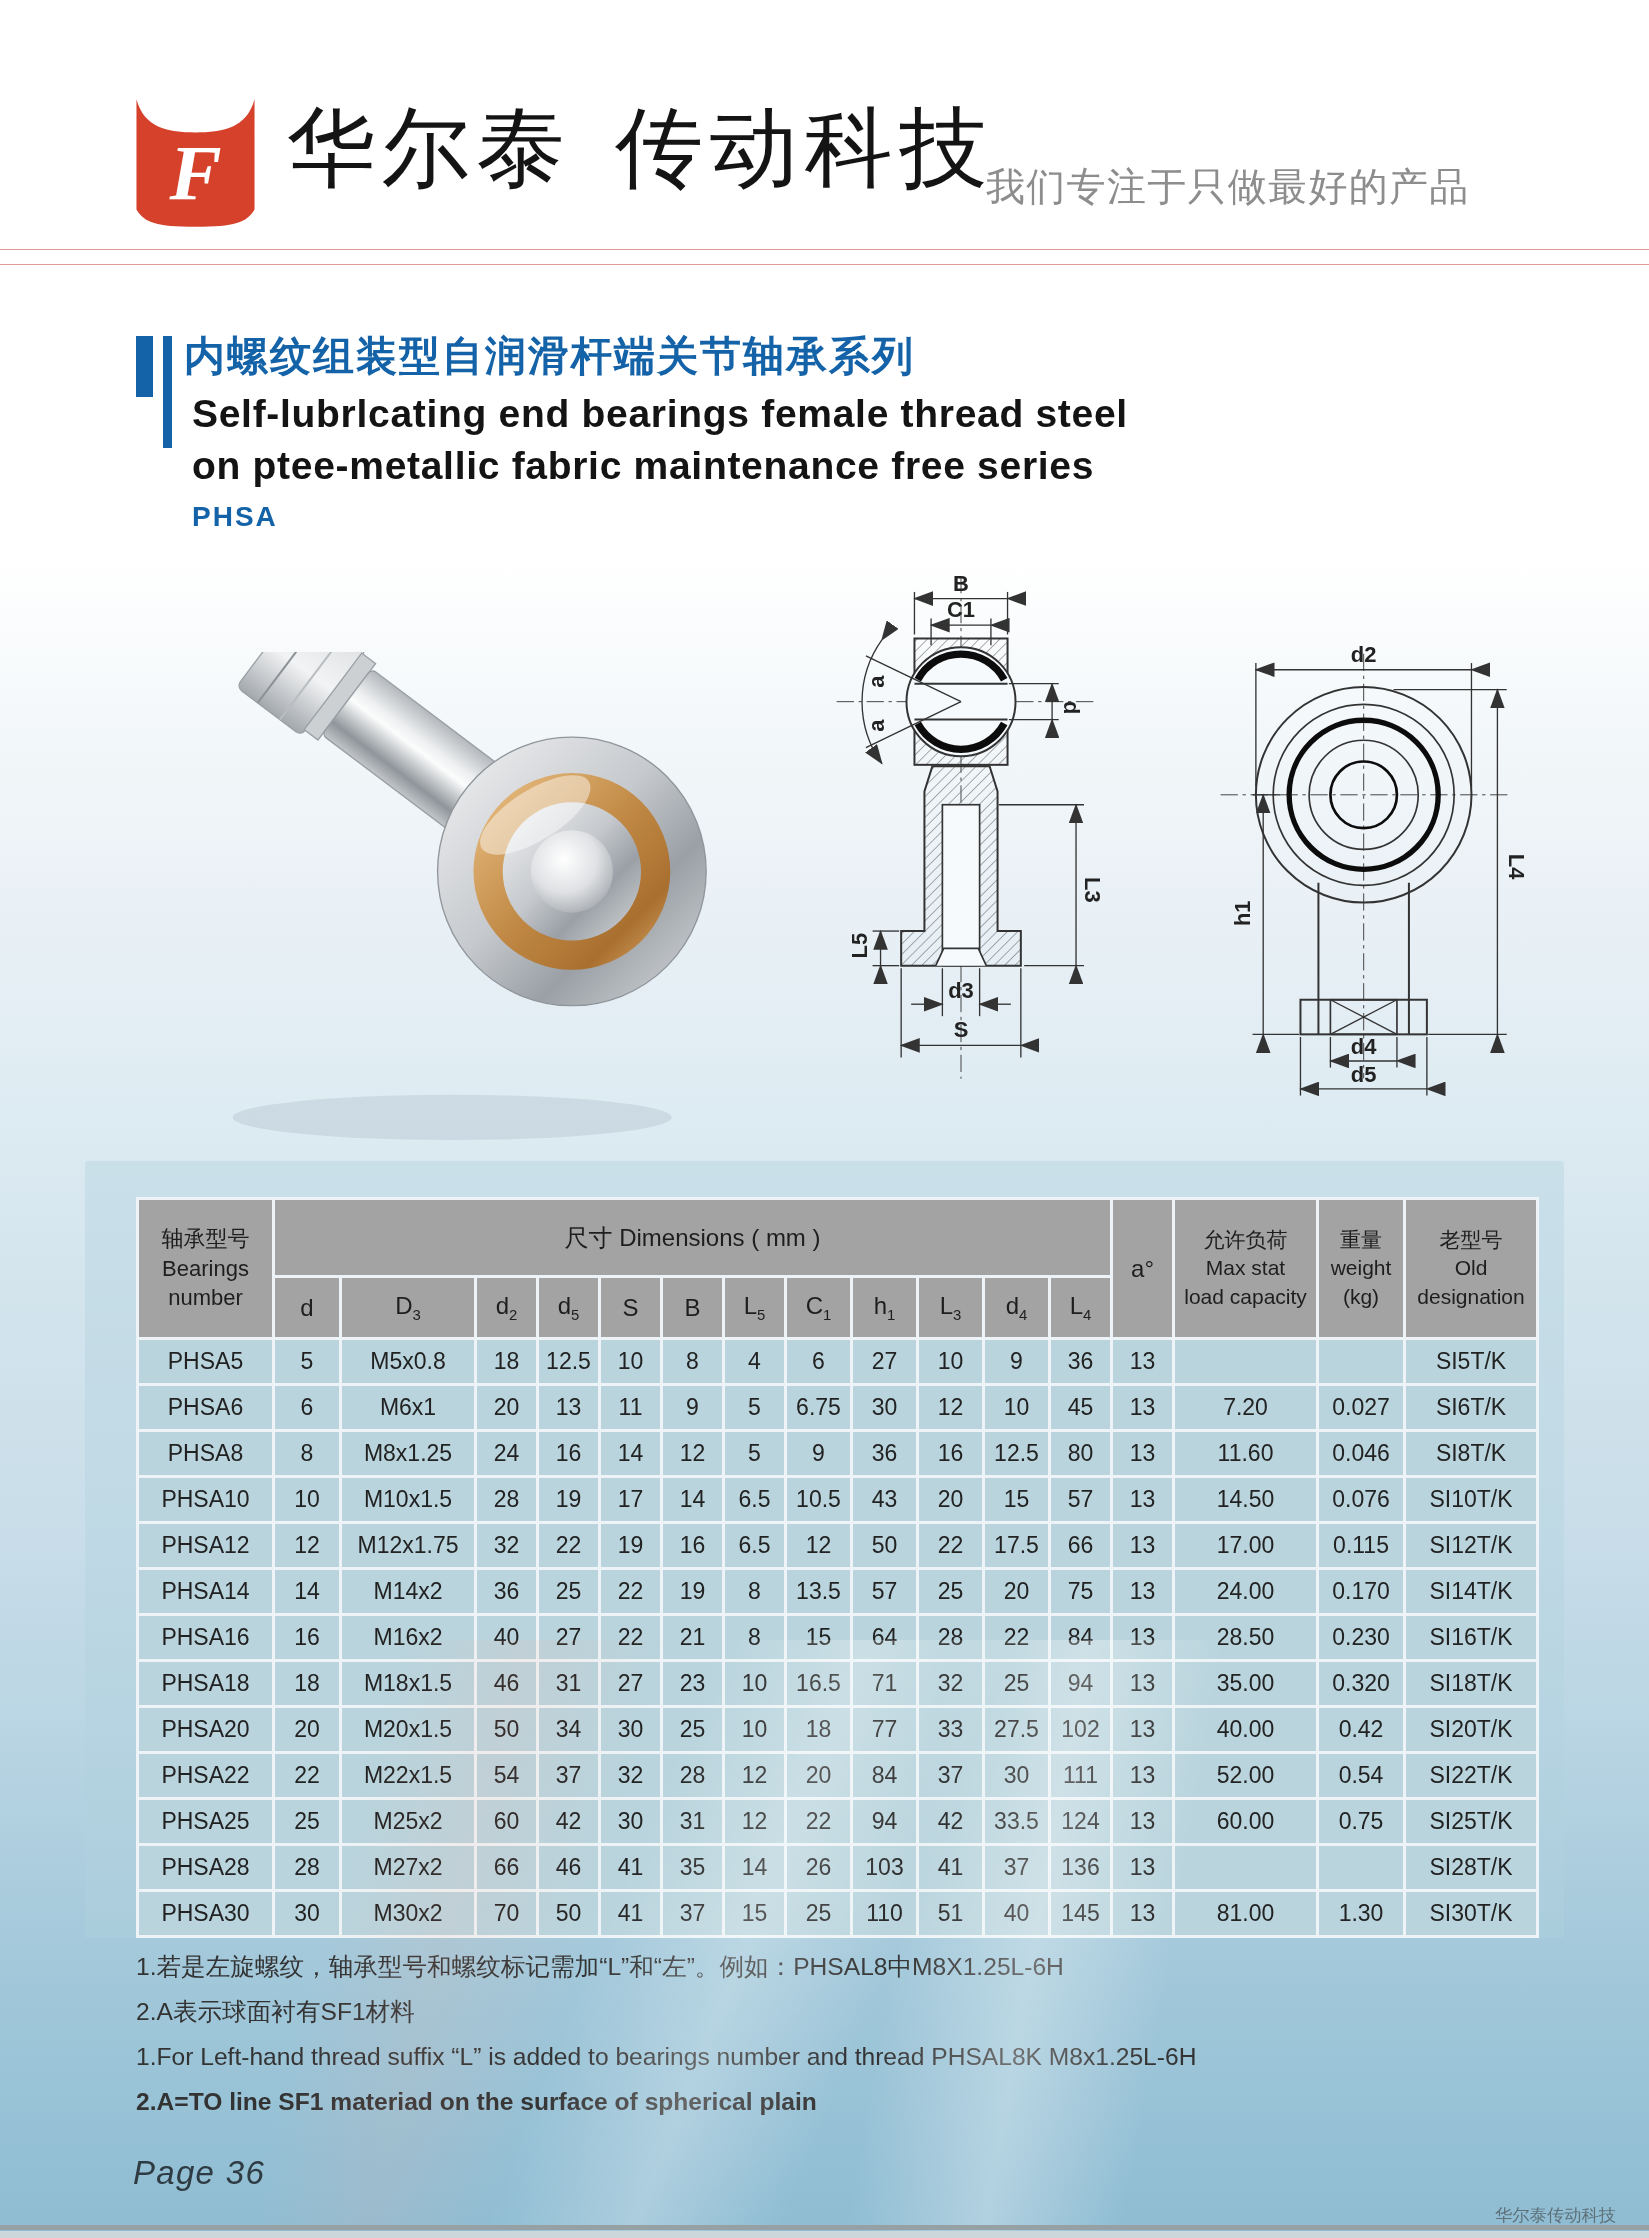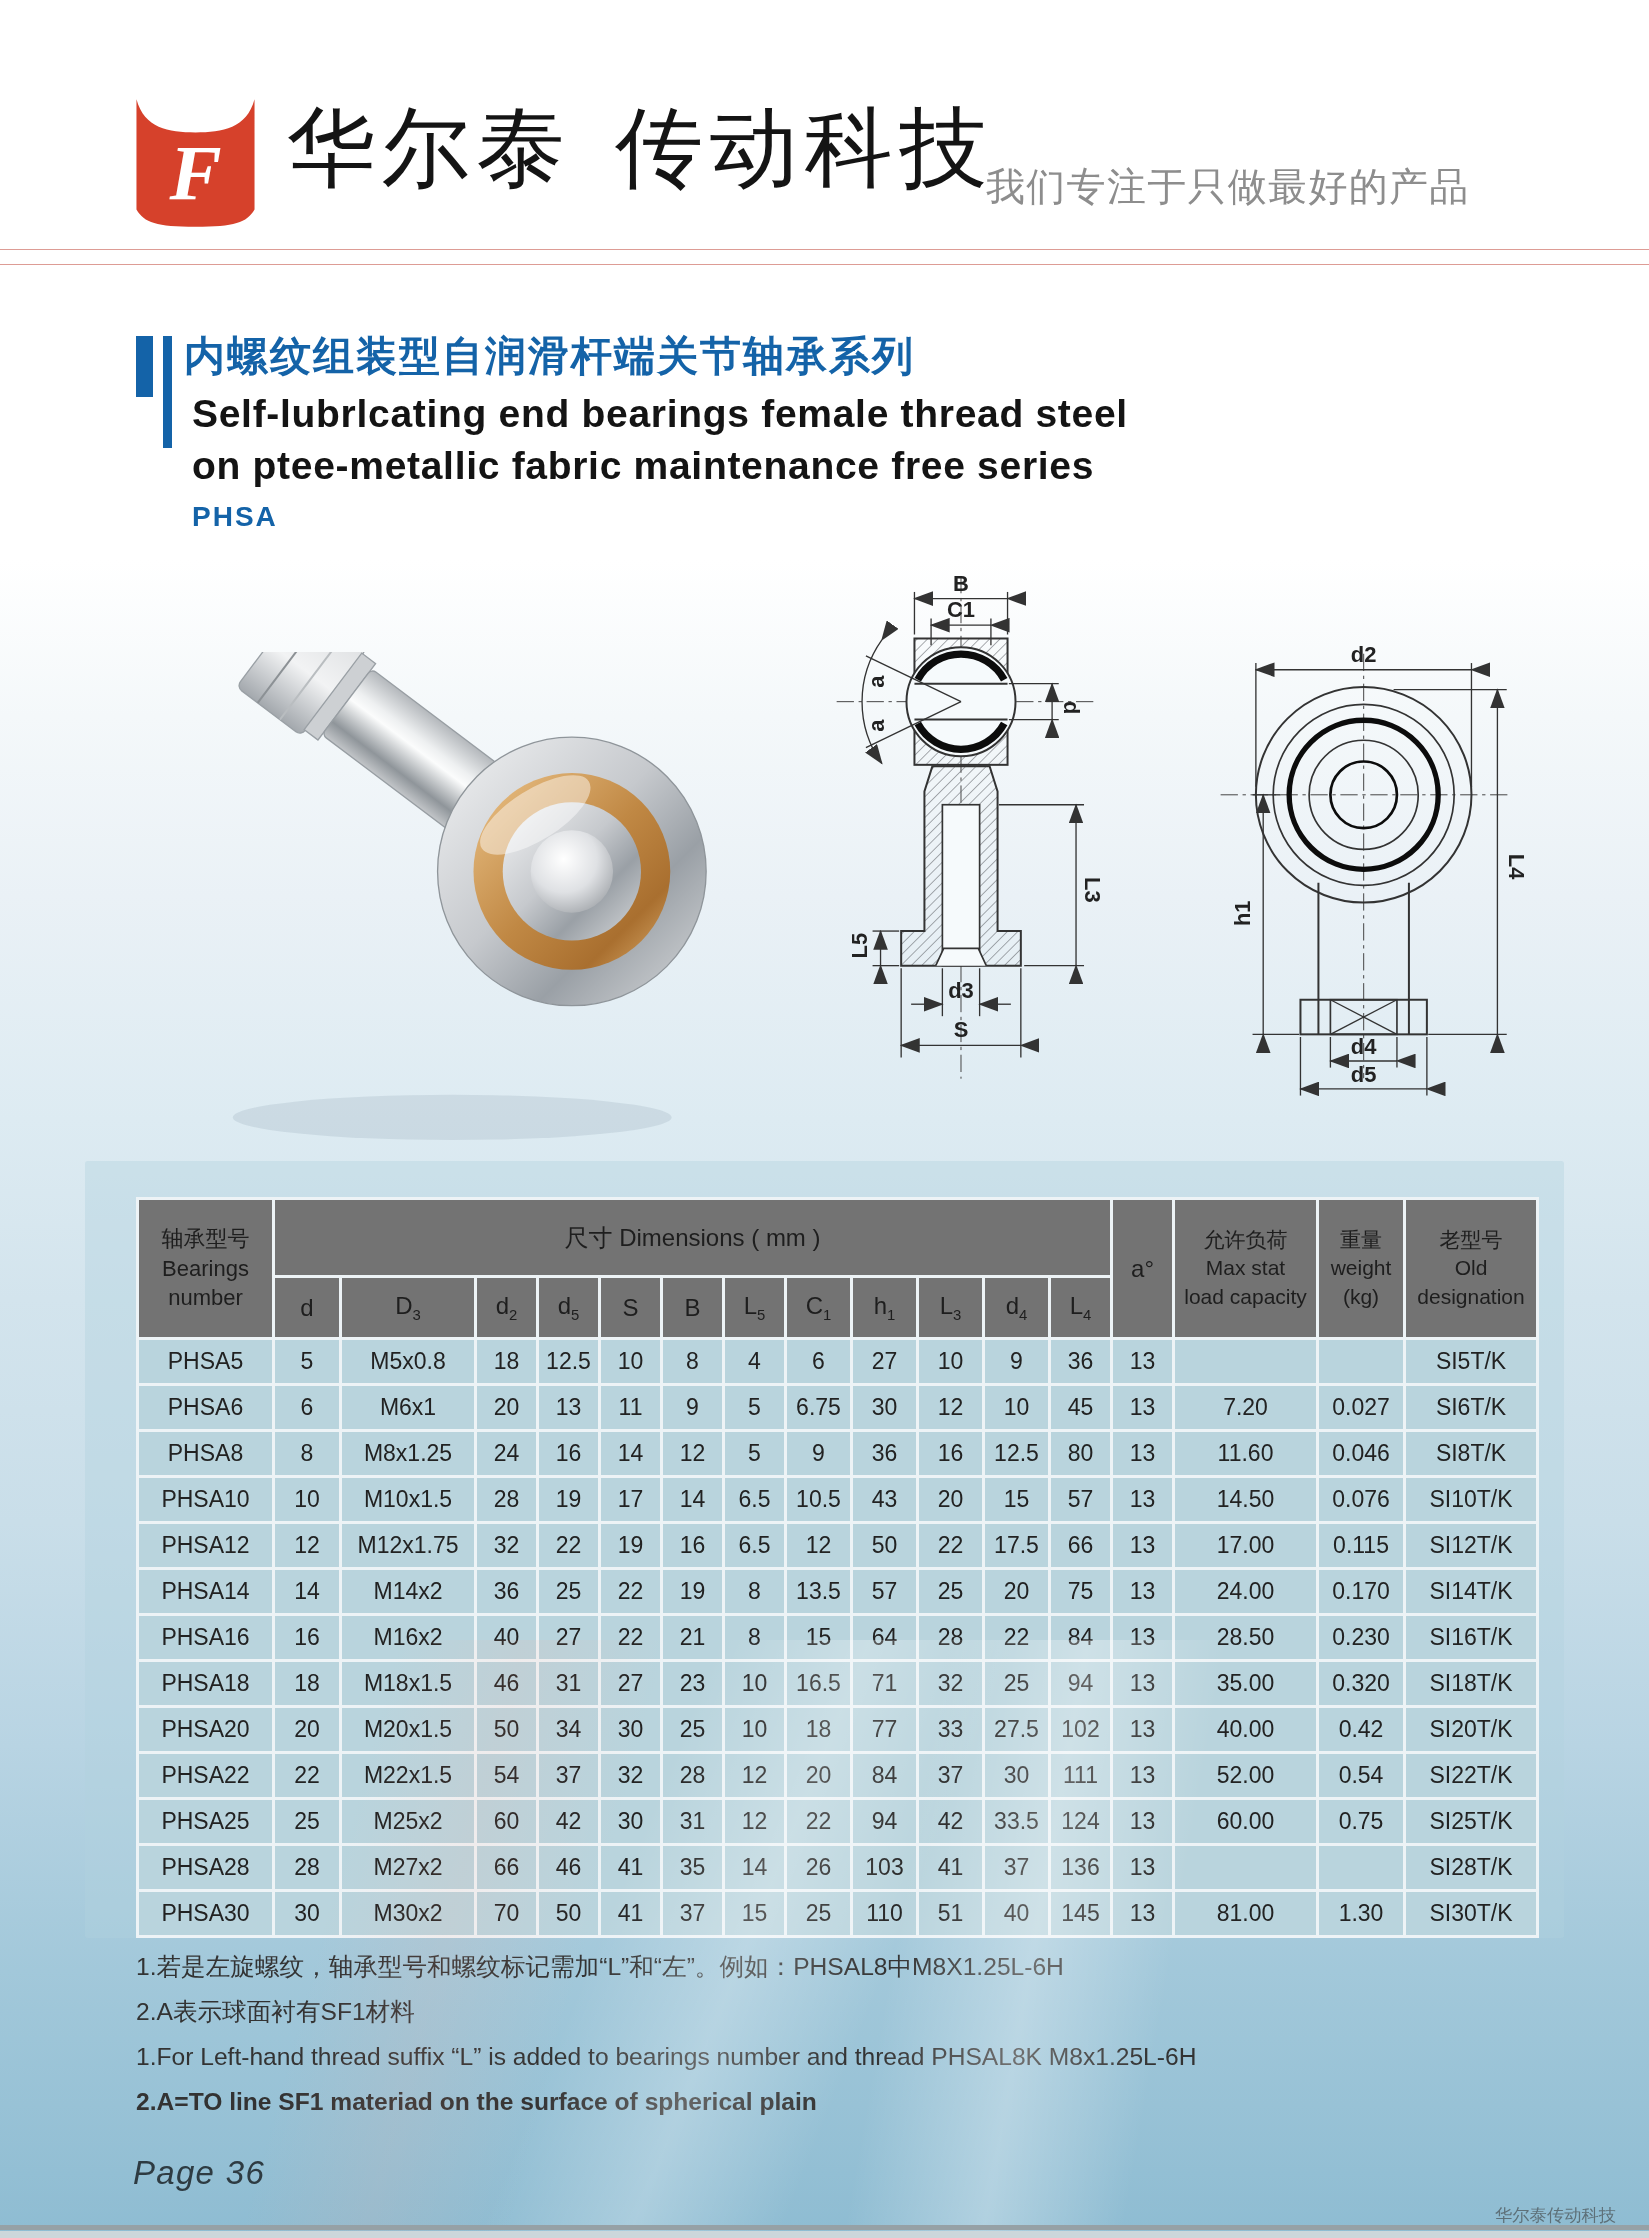--- a/index.html
+++ b/index.html
@@ -52,21 +52,21 @@
   
   .fig{position:absolute;}
   .fig svg{display:block;}
   text.dim{font-family:"Liberation Sans",sans-serif;font-size:33px;fill:#222;font-weight:600;}
   
   .panel{position:absolute;left:85px;top:1161px;width:1479px;height:777px;
     background:rgba(178,209,223,0.40);border-radius:2.7px;}
   .spec-wrap{position:absolute;left:136px;top:1197px;}
   table.spec{border-collapse:separate;border-spacing:3.3px;background:#edf3f6;
     table-layout:fixed;width:1369px;}
-  table.spec th{background:#737373;color:#1e1e1e;font-weight:400;text-align:center;vertical-align:middle;}
+  table.spec th{background:#a3a3a3;color:#1e1e1e;font-weight:400;text-align:center;vertical-align:middle;}
   table.spec .th-model{font-size:22px;white-space:pre-line;line-height:1.35;}
   table.spec .th-dims{font-size:24px;height:73px;}
   table.spec .th-wide{font-size:21px;white-space:pre-line;line-height:1.35;}
   table.spec .th-sub{font-size:24px;height:57px;}
   table.spec td{background:#b9d4dd;color:#222;font-size:23px;text-align:center;height:41px;}
   table.spec td.model{font-size:23px;}
   sub{font-size:0.62em;}
   
   .notes{position:absolute;left:136px;top:1949px;width:1330px;color:#333;}
   .notes p{margin:0 0 9.3px 0;font-size:24.6px;line-height:1.45;}

